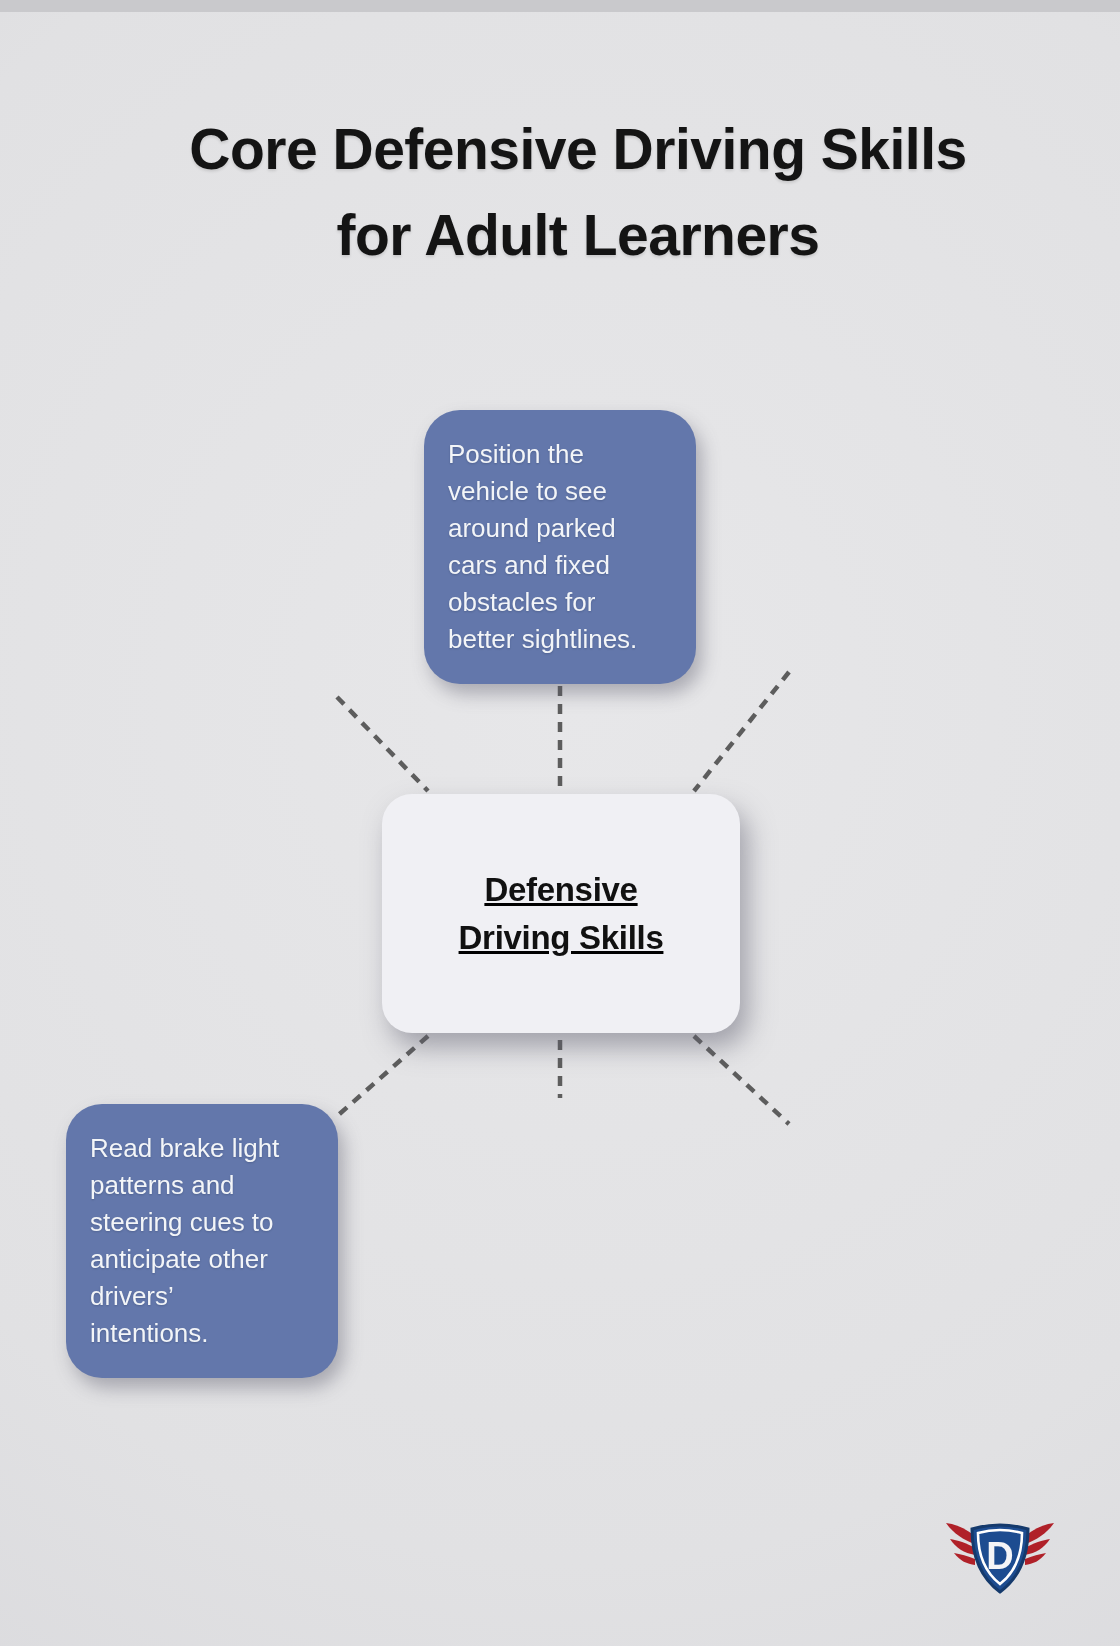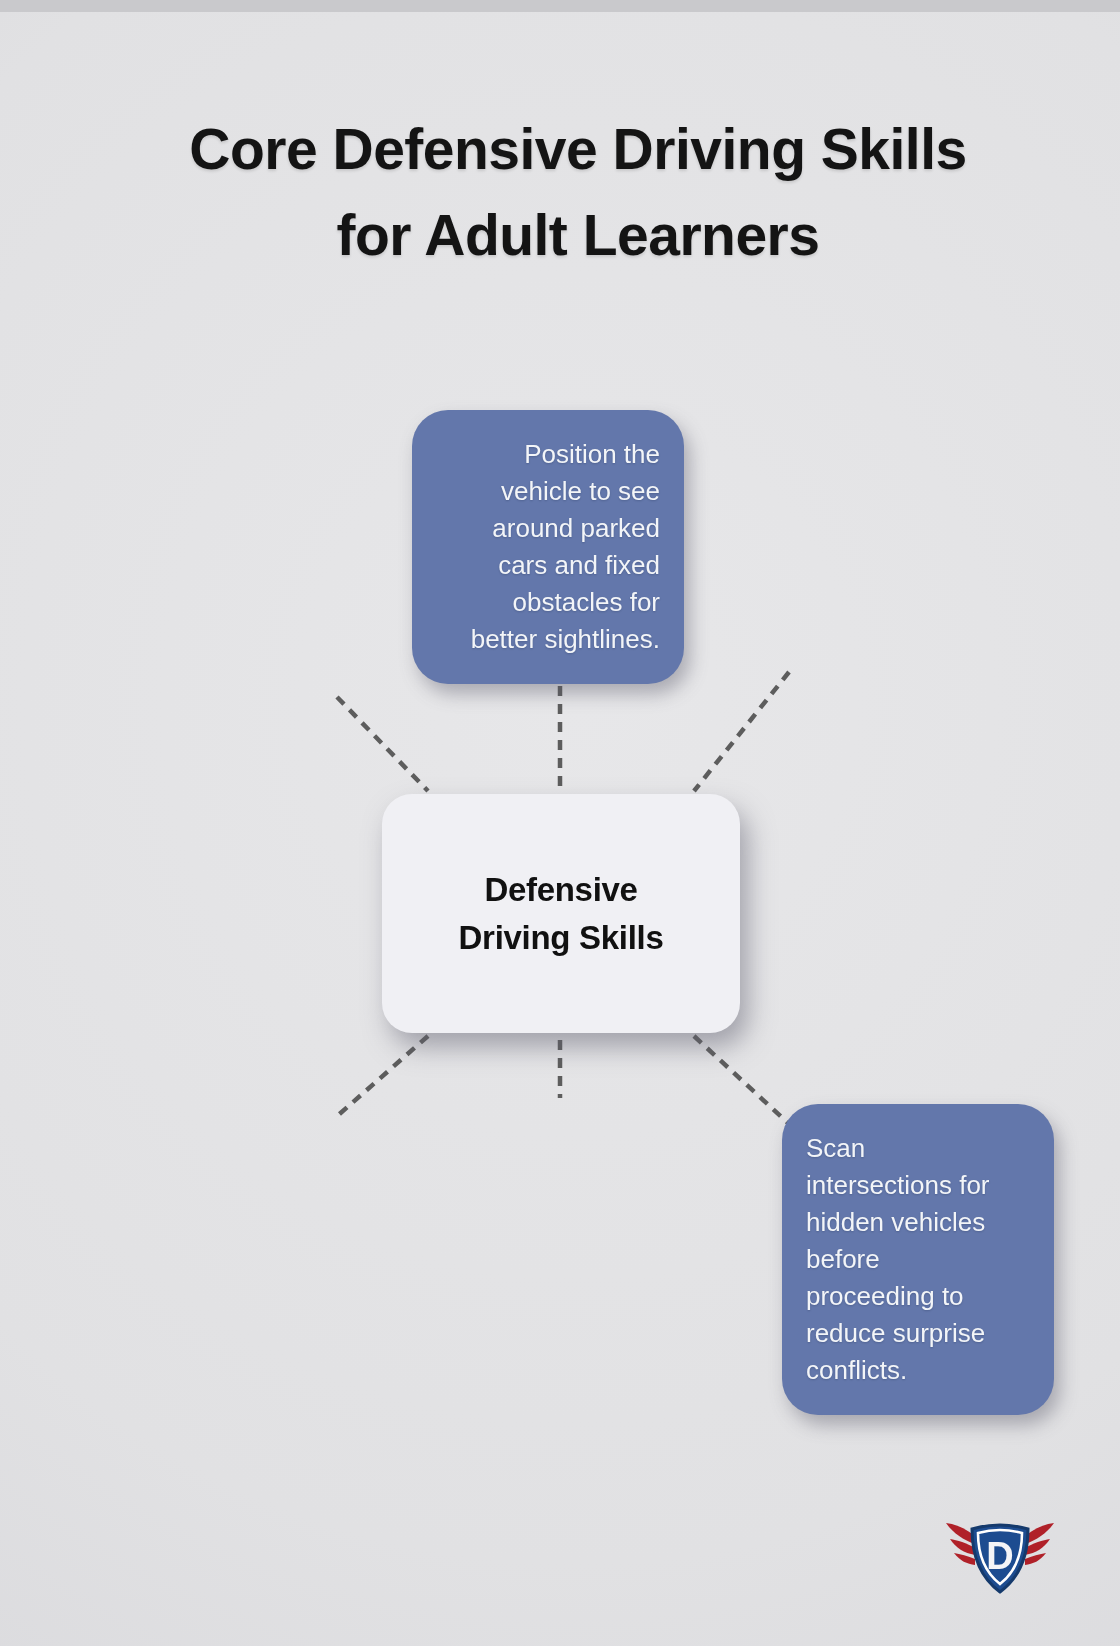--- a/index.html
+++ b/index.html
@@ -22,30 +22,30 @@
   .node{
     position:absolute;width:272px;box-sizing:border-box;padding:26px 24px;
     background:var(--node-fill,#6377ab);border-radius:36px;
     box-shadow:6px 10px 18px rgba(88,88,104,0.42);
   }
   .node p{
     margin:0;font-size:26px;line-height:37px;color:var(--node-text,#f3f5f8);
     white-space:pre-line;text-shadow:0 1px 2px rgba(20,30,60,0.22);
   }
   .n1{left:66px;top:398px;}
-  .n2{left:412px;top:398px;text-align:right;}
+  .n2{left:424px;top:398px;}
   .n3{left:782px;top:398px;}
   .n4{left:66px;top:1092px;}
   .n5{left:424px;top:1092px;}
   .n6{left:782px;top:1092px;}
   .center-node{
     position:absolute;left:382px;top:782px;width:358px;height:239px;
     background:var(--center-fill,#f0f0f4);border-radius:30px;
     box-shadow:8px 14px 26px rgba(95,95,112,0.5);
-    display:flex;align-items:center;justify-content:center;text-align:center;
+    display:flex;align-items:center;justify-content:center;text-align:center;text-decoration:underline;
   }
   .center-node .label{
     font-size:33px;line-height:1.45;font-weight:bold;
     color:var(--center-text,#111);white-space:pre-line;letter-spacing:-0.3px;
   }
   .logo{position:absolute;left:944px;top:1506px;}
 </style>
 </head>
 <body>
 
@@ -64,28 +64,27 @@
   </svg>
 
   <div class="node n2">
     <p>Position the
 vehicle to see
 around parked
 cars and fixed
 obstacles for
 better sightlines.</p>
   </div>
-  <div class="node n6">
-    <p>Scan
-intersections for
-hidden vehicles
-before
-proceeding to
-reduce surprise
-conflicts.</p>
+  <div class="node n4">
+    <p>Read brake light
+patterns and
+steering cues to
+anticipate other
+drivers’
+intentions.</p>
   </div>
 
   <div class="center-node">
     <div class="label">Defensive
 Driving Skills</div>
   </div>
 
   <svg class="logo" width="112" height="80" viewBox="0 0 112 80" aria-hidden="true">
 
     <g>

